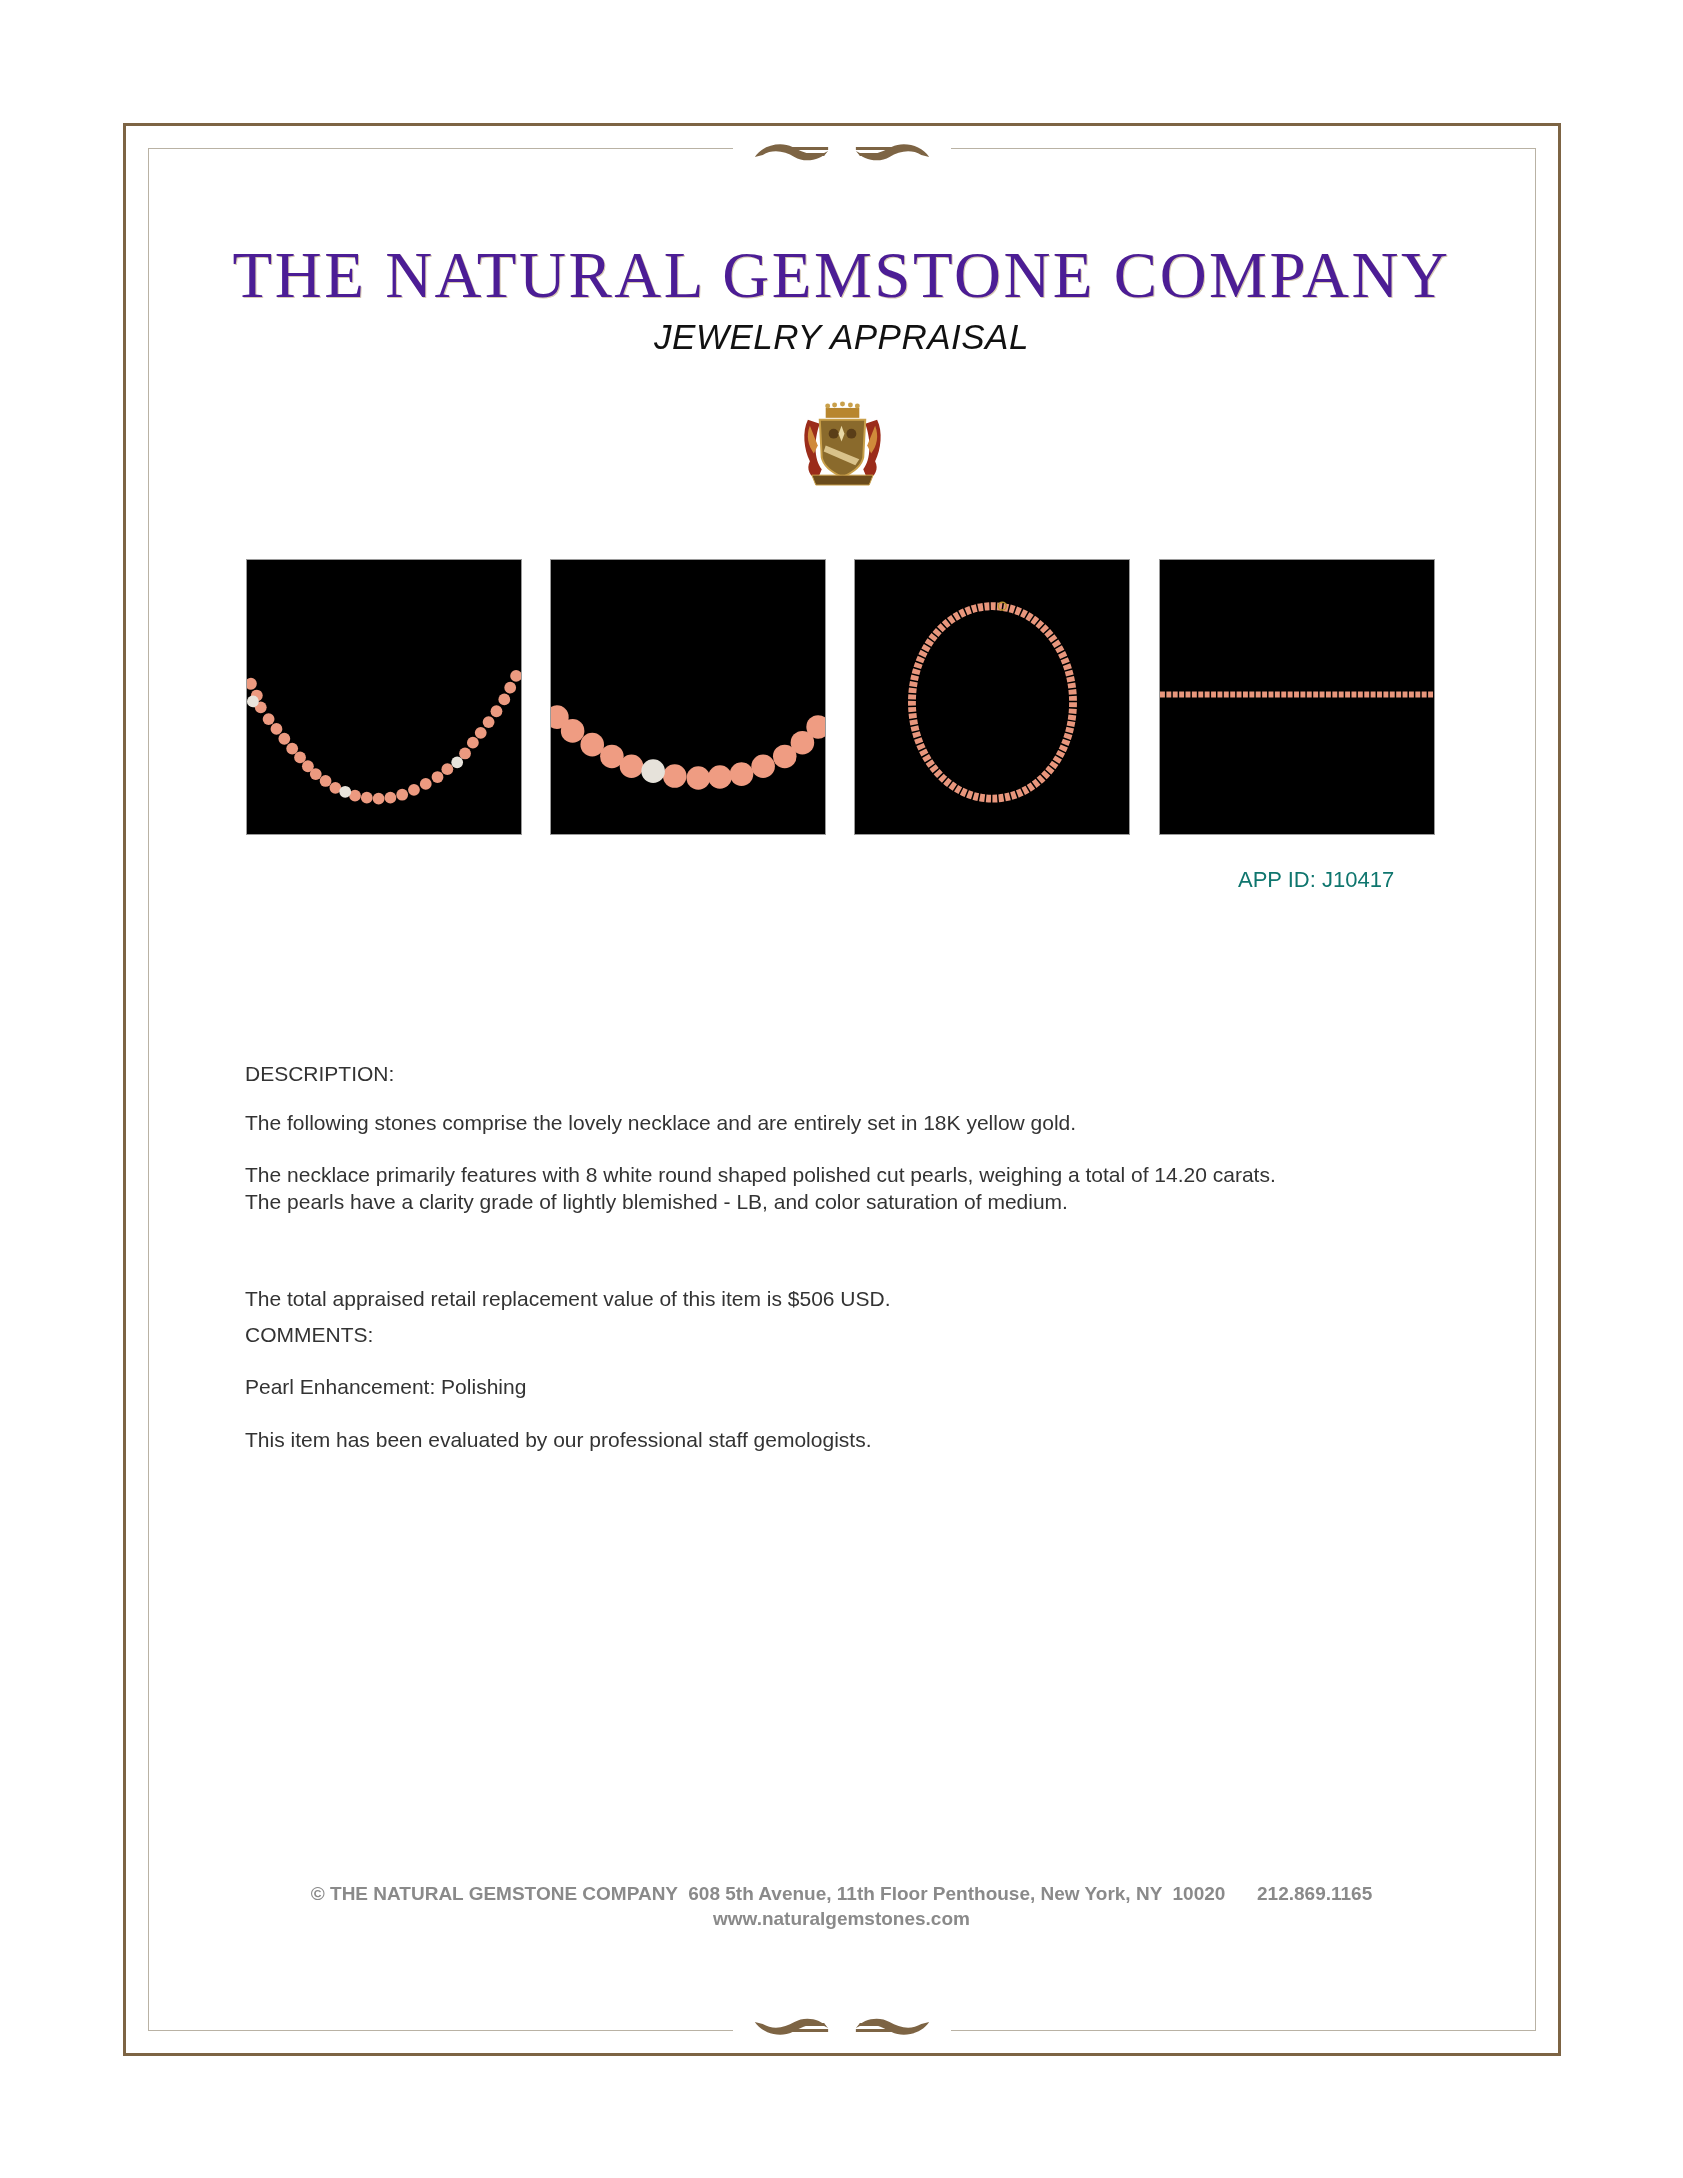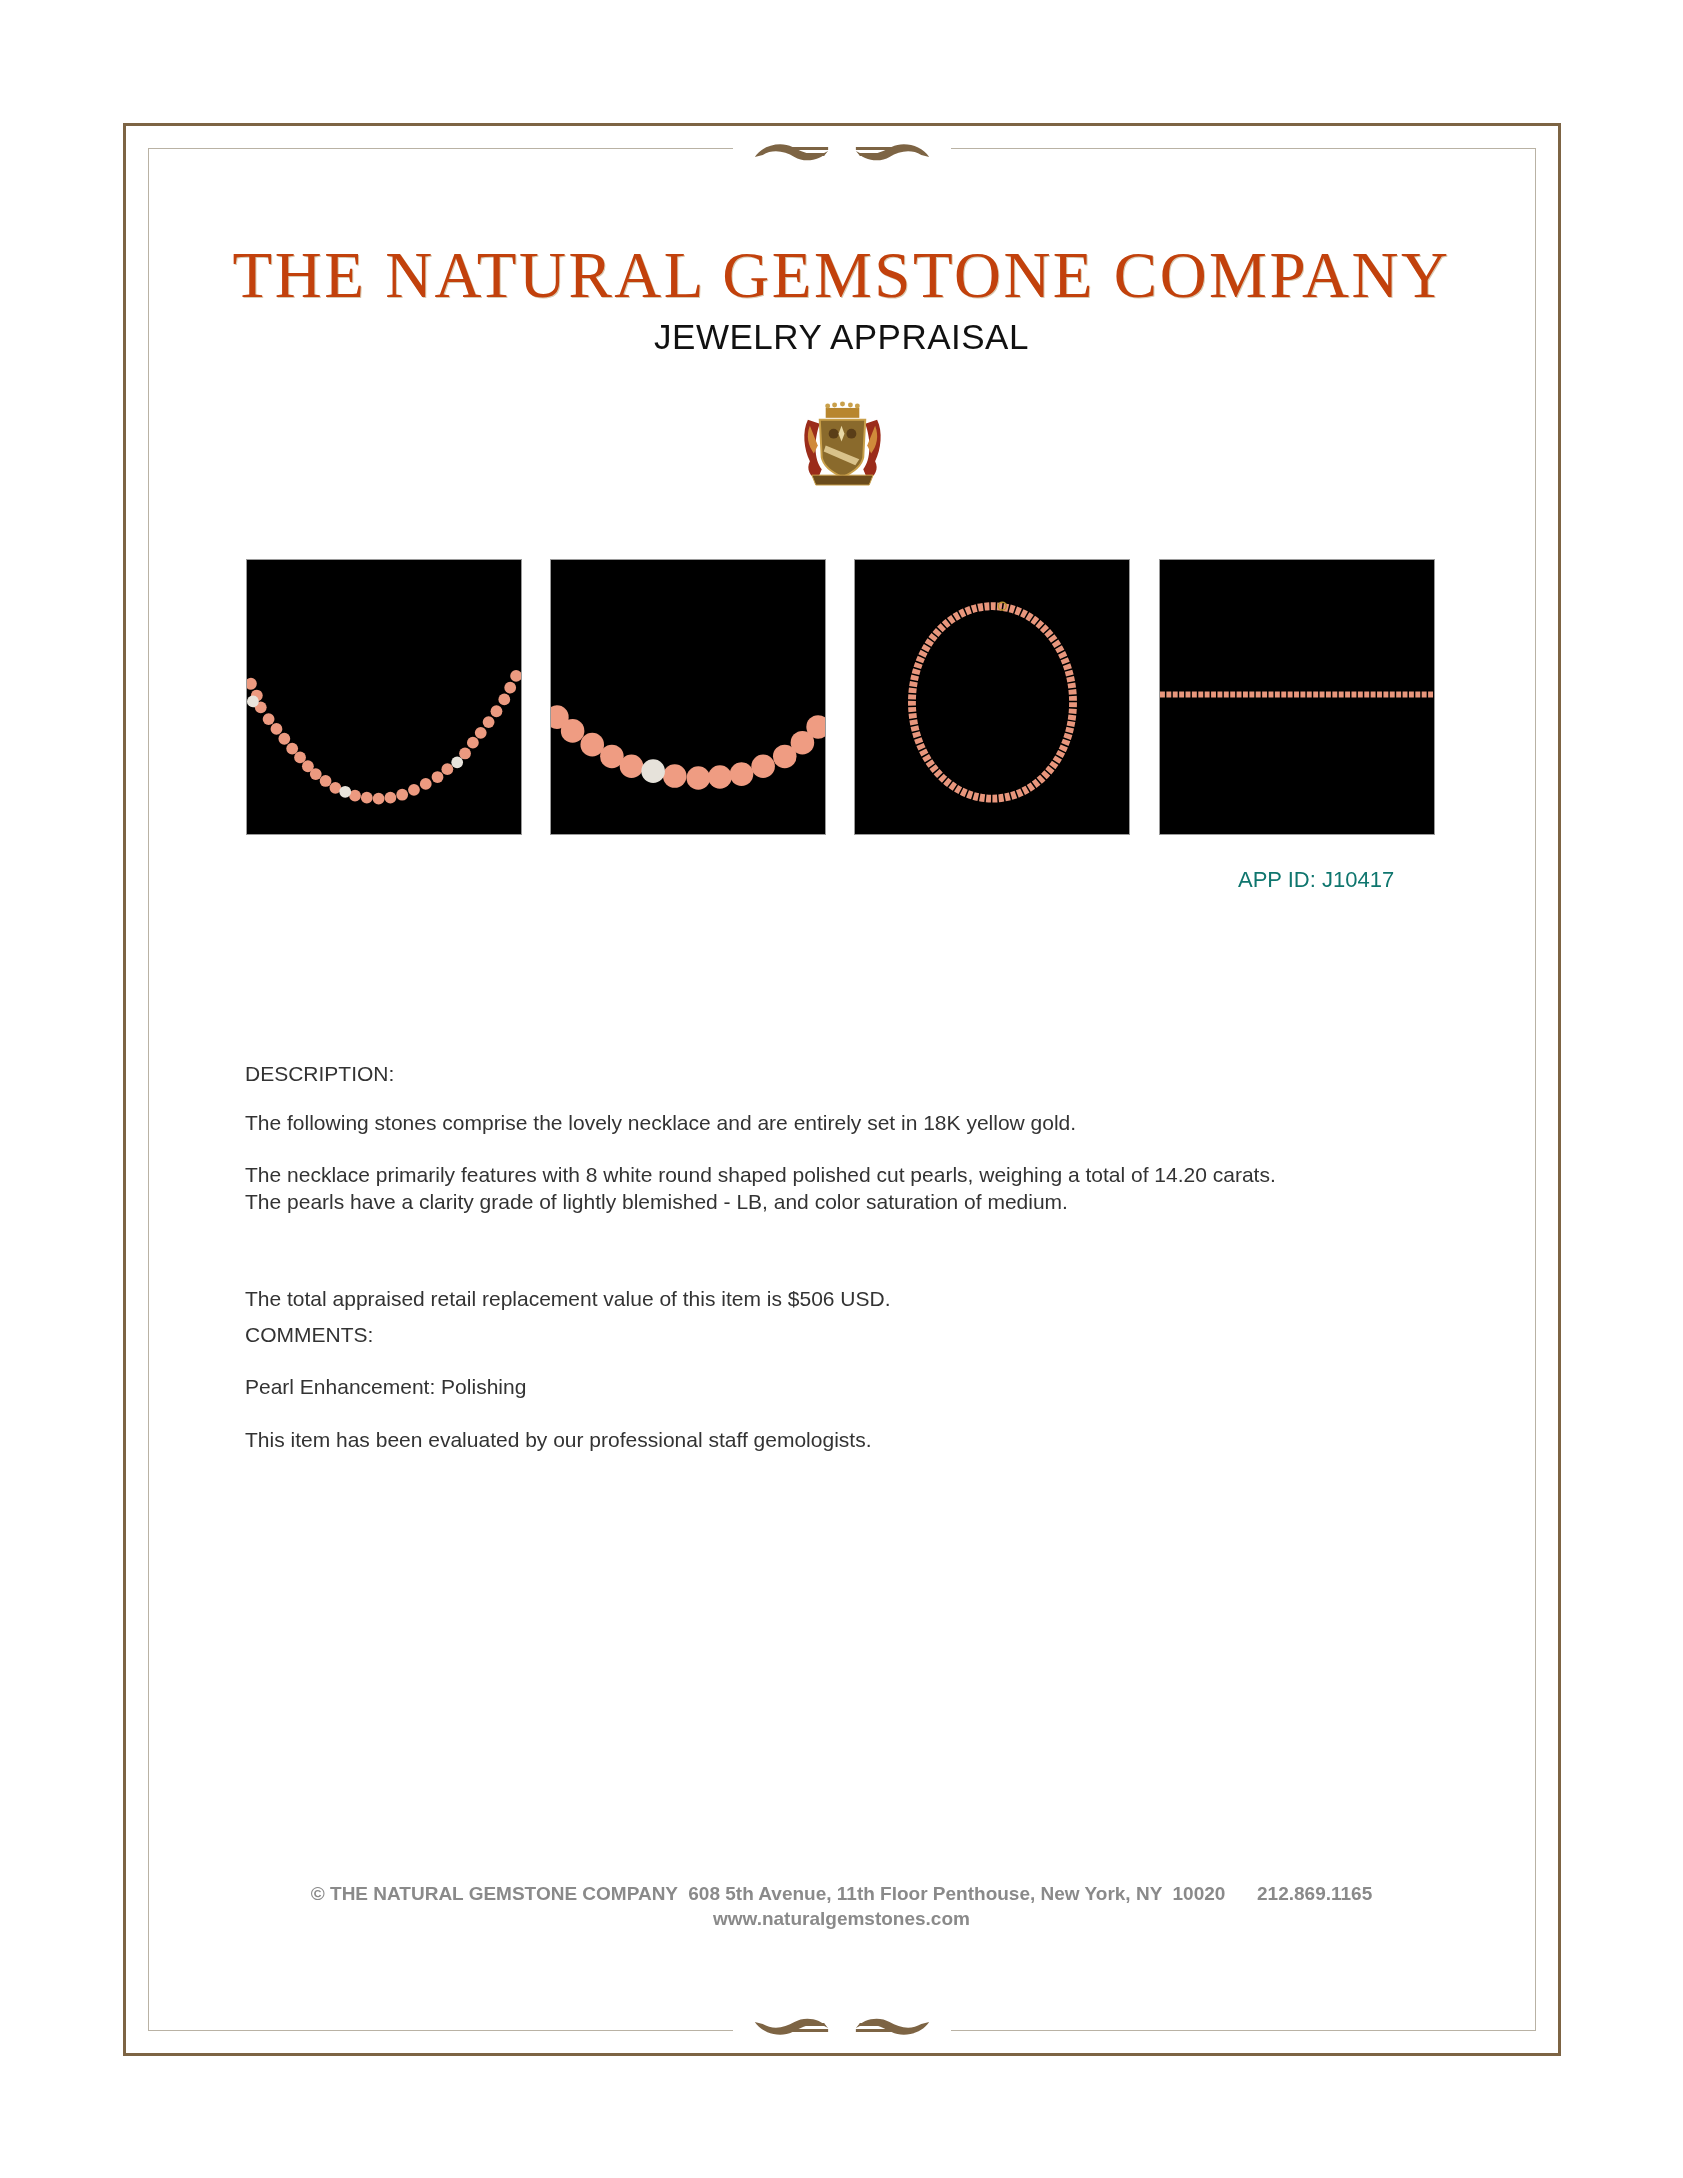--- a/index.html
+++ b/index.html
@@ -9,24 +9,24 @@
                   border: 3px solid #7d6444; box-sizing: content-box; }
   .inner-border { position: absolute; left: 148px; top: 148px; width: 1386px; height: 1881px;
                   border: 1.5px solid #b9b2a4; }
   .orn { position: absolute; left: 733px; width: 218px; height: 44px; background: #fff; }
   .orn.top { top: 127px; }
   .orn.bottom { top: 2008px; }
   .orn svg { display: block; width: 218px; height: 44px; }
 
   .title { position: absolute; left: 0; width: 1683px; top: 238px; text-align: center;
            font-family: "Liberation Serif", "DejaVu Serif", serif; font-size: 65px;
-           letter-spacing: 2.5px; color: #c2410c;
+           letter-spacing: 2.5px; color: #4c1d95;
            text-shadow: 1px 1px 0 #d9cbb4; white-space: nowrap; }
   .subtitle { position: absolute; left: 0; width: 1683px; top: 317px; text-align: center;
-              font-size: 35px; color: #111; letter-spacing: 0.5px; }
+              font-size: 35px; color: #111; letter-spacing: 0.5px; font-style: italic; }
 
   .logo { position: absolute; left: 800px; top: 400px; width: 85px; height: 91px; }
 
   .gallery { position: absolute; top: 559px; left: 246px; width: 1190px; height: 276px; }
   .photo { position: absolute; top: 0; width: 276px; height: 276px; background: #000;
            border: 1px solid #9a9a9a; box-sizing: border-box; overflow: hidden; }
   .photo svg { width: 100%; height: 100%; display: block; }
 
   .appid { position: absolute; left: 1238px; top: 867px; font-size: 22px; color: #0f766e; }
 

